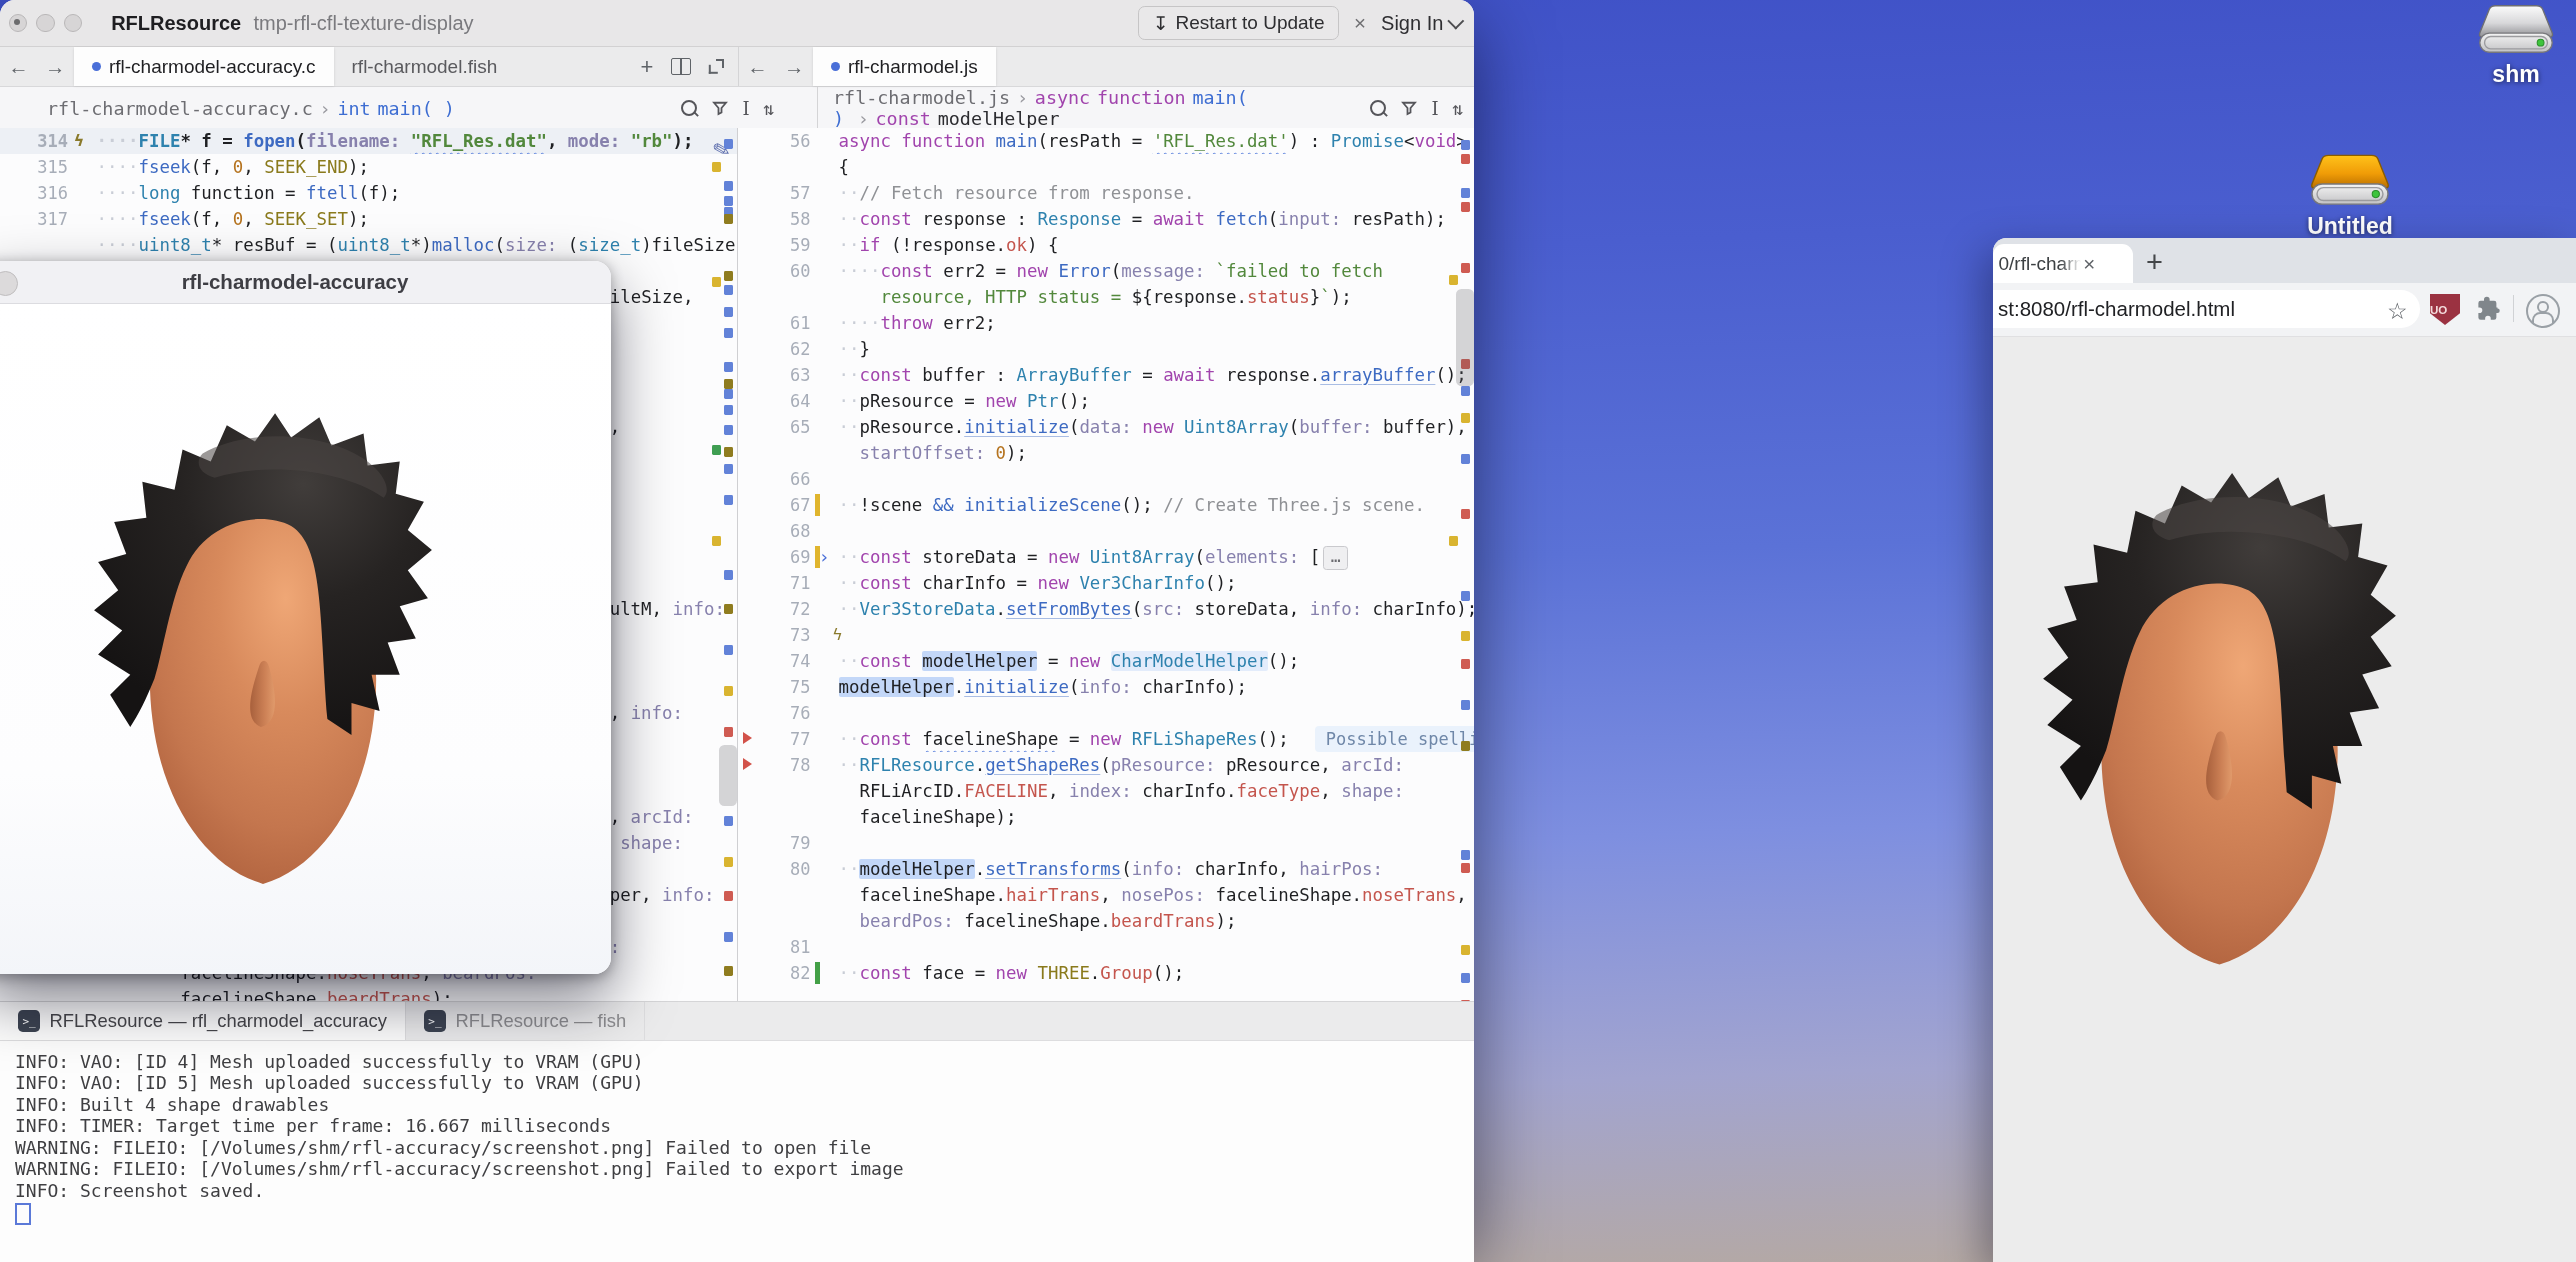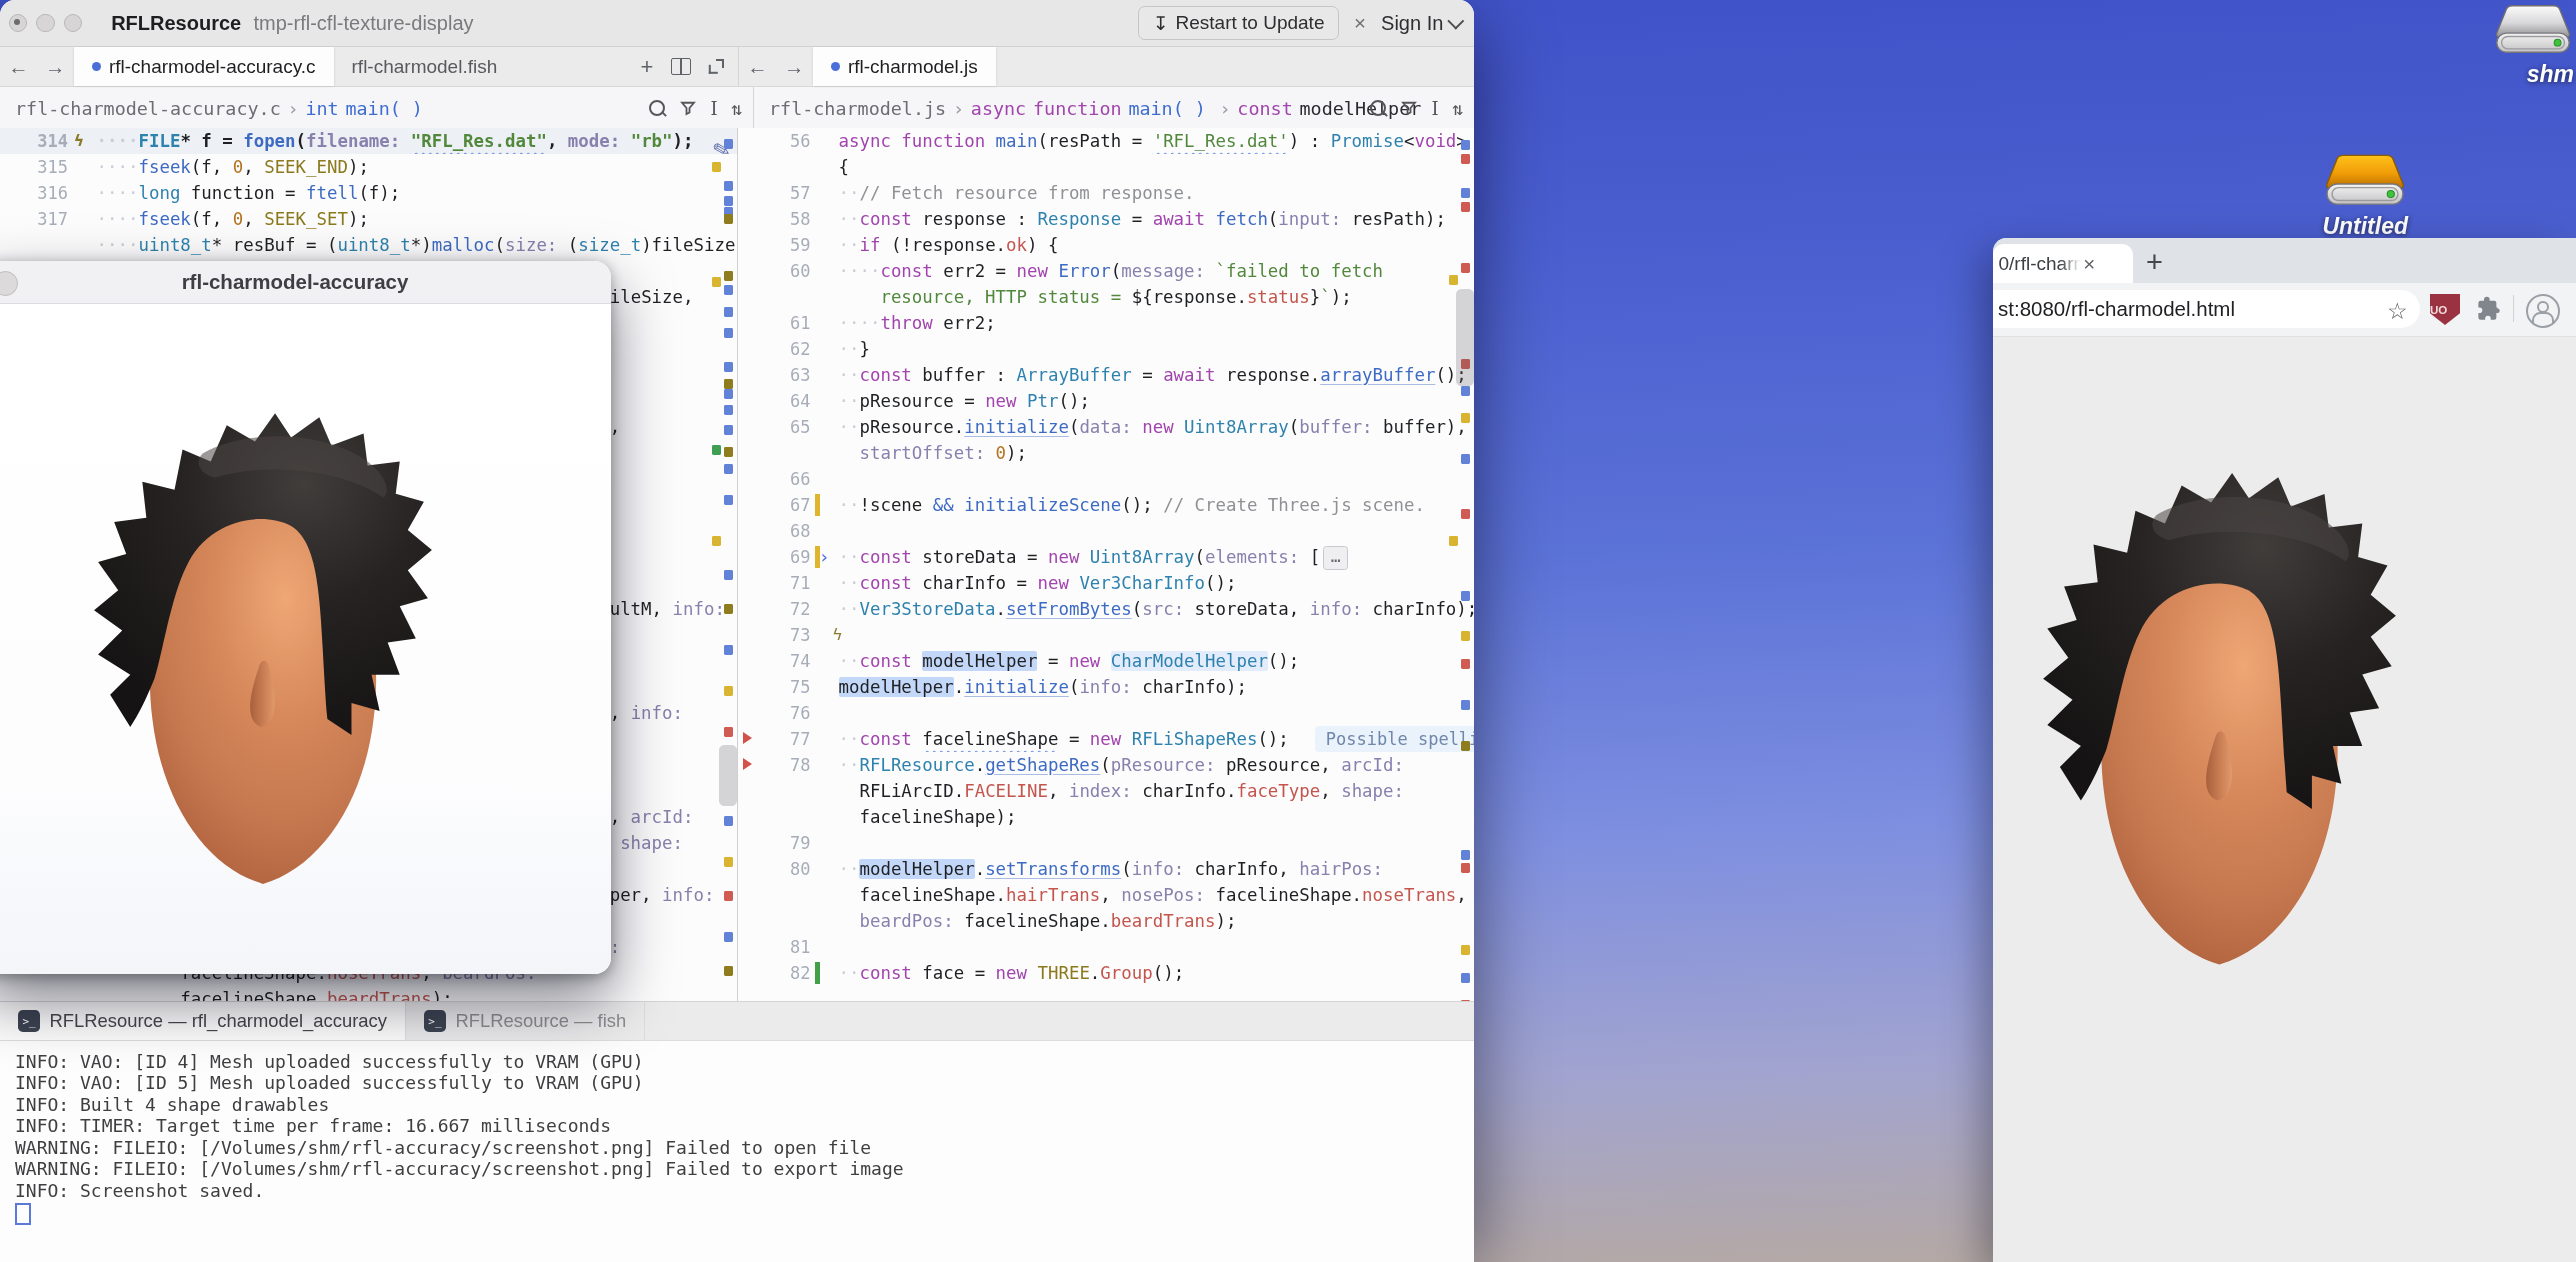--- a/index.html
+++ b/index.html
@@ -1,20 +1,20 @@
 <!DOCTYPE html>
 <html style="font-size:11px"><head>
 <meta charset="utf-8">
 <style>
   html,body{margin:0;padding:0;}
   body{width:2576px;height:1262px;overflow:hidden;position:relative;
        font-family:"Liberation Sans",sans-serif;
        background:linear-gradient(178deg,#3e50c6 0%,#4a5ecf 22%,#5b72d7 45%,#7e8fe0 66%,#a2a4cf 84%,#b6a9a0 100%);}
   
-  .dicon{position:absolute;text-align:right;width:116px;font-style:italic;}
+  .dicon{position:absolute;text-align:center;width:116px;}
   .dicon .lbl{color:#fff;font-weight:bold;font-size:23px;margin-top:4.1px;
       text-shadow:0 1.4px 4.8px rgba(0,0,0,.6);}
   
   .win{position:absolute;border-radius:15px;box-shadow:0 26px 61px rgba(0,0,20,.5),0 2.7px 12.3px rgba(0,0,0,.3);}
   
   #preview{left:-20.5px;top:261px;width:631px;height:713px;background:#fdfdfe;overflow:hidden;border-radius:16.4px;}
   #preview .ptitle{height:42px;background:#f1f1f4;border-bottom:0.7px solid #dcdce0;display:flex;align-items:center;justify-content:center;
       font-size:20.5px;font-weight:bold;color:#3e3e44;position:relative;}
   #preview .plight{position:absolute;left:13.6px;top:10.2px;width:23px;height:23px;border-radius:50%;
       background:#dcdadb;border:0.7px solid #bfbdbe;}
@@ -43,21 +43,21 @@
   .etab .dot{width:9px;height:9px;border-radius:50%;background:#4a6fd8;}
   .tabicons{margin-left:auto;display:flex;align-items:center;gap:18px;padding-right:13.6px;color:#5f6368;font-size:22px;}
   .split-ic{width:18px;height:15px;border:1.7px solid #5f6368;border-radius:2px;position:relative;}
   .split-ic::after{content:"";position:absolute;left:7.5px;top:0;bottom:0;width:1.7px;background:#5f6368;}
   .expand-ic{width:15px;height:15px;position:relative;}
   .expand-ic::before,.expand-ic::after{content:"";position:absolute;width:6.8px;height:6.8px;border-top:2px solid #5f6368;border-right:2px solid #5f6368;}
   .expand-ic::before{right:0;top:0;}
   .expand-ic::after{left:0;bottom:0;transform:rotate(180deg);}
   
   .bcrow{height:42px;background:#f6f6f8;border-bottom:0.7px solid #e3e3e5;display:flex;}
-  .bchalf{display:flex;align-items:center;padding-left:15px;font-family:"DejaVu Sans Mono",monospace;font-size:18.4px;position:relative;}
+  .bchalf{display:flex;align-items:center;padding-left:15px;font-family:"DejaVu Sans Mono",monospace;font-size:18.4px;position:relative;margin-left:32px;}
   .bchalf.lefthalf{width:738px;}
   .bchalf.righthalf{flex:1;border-left:0.7px solid #d4d4d6;}
   .bc-f{color:#6d6d72;} .bc-sep{color:#9a9aa0;margin:0 6.8px;} .bc-b{color:#3d6dd2;margin-right:6.8px;}
   .bc-k{color:#a144ad;margin-right:6.8px;} .bc-d{color:#2c2c30;}
   .bcicons{position:absolute;right:11px;display:flex;align-items:center;gap:13.6px;color:#55555a;font-size:18px;}
   .mag{width:12.3px;height:12.3px;border:2px solid #55555a;border-radius:50%;position:relative;}
   .mag::after{content:"";position:absolute;width:6.1px;height:2px;background:#55555a;transform:rotate(45deg);left:9.6px;top:11.6px;}
   
   #editors{position:absolute;top:128px;left:0;width:1474px;height:874px;display:flex;overflow:hidden;background:#fcfcfd;}
   .pane{position:relative;height:100%;overflow:hidden;}

